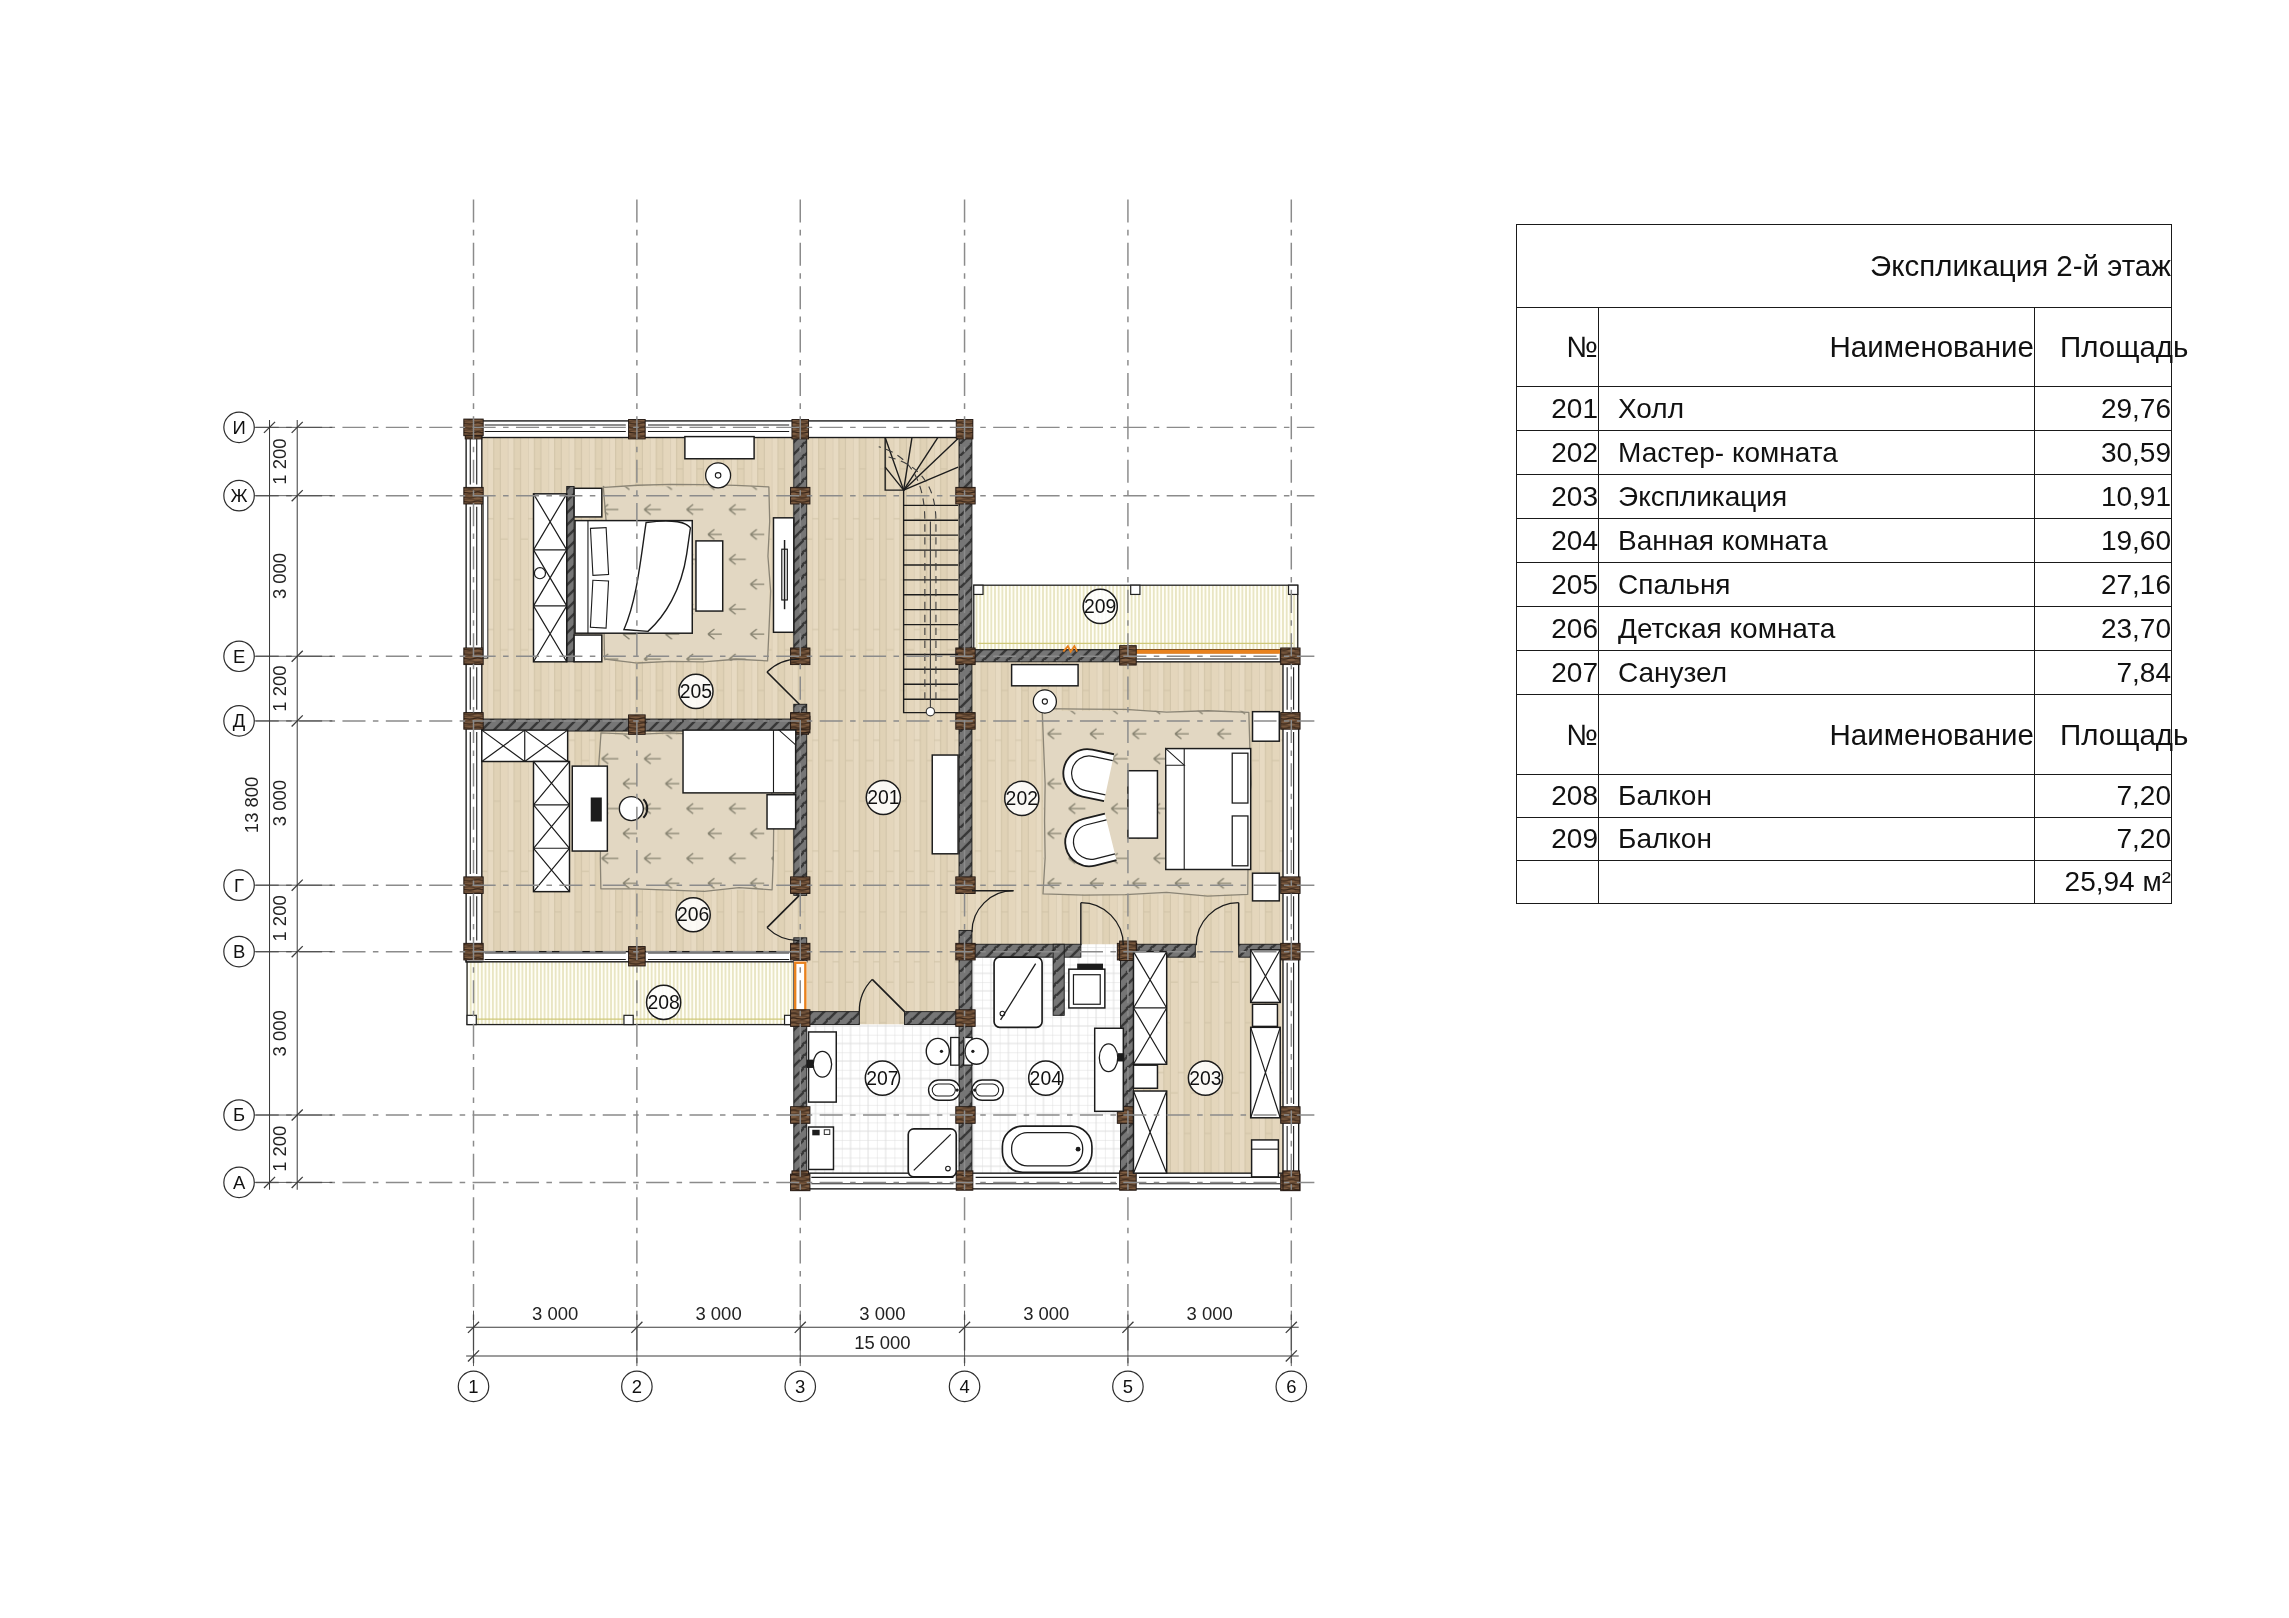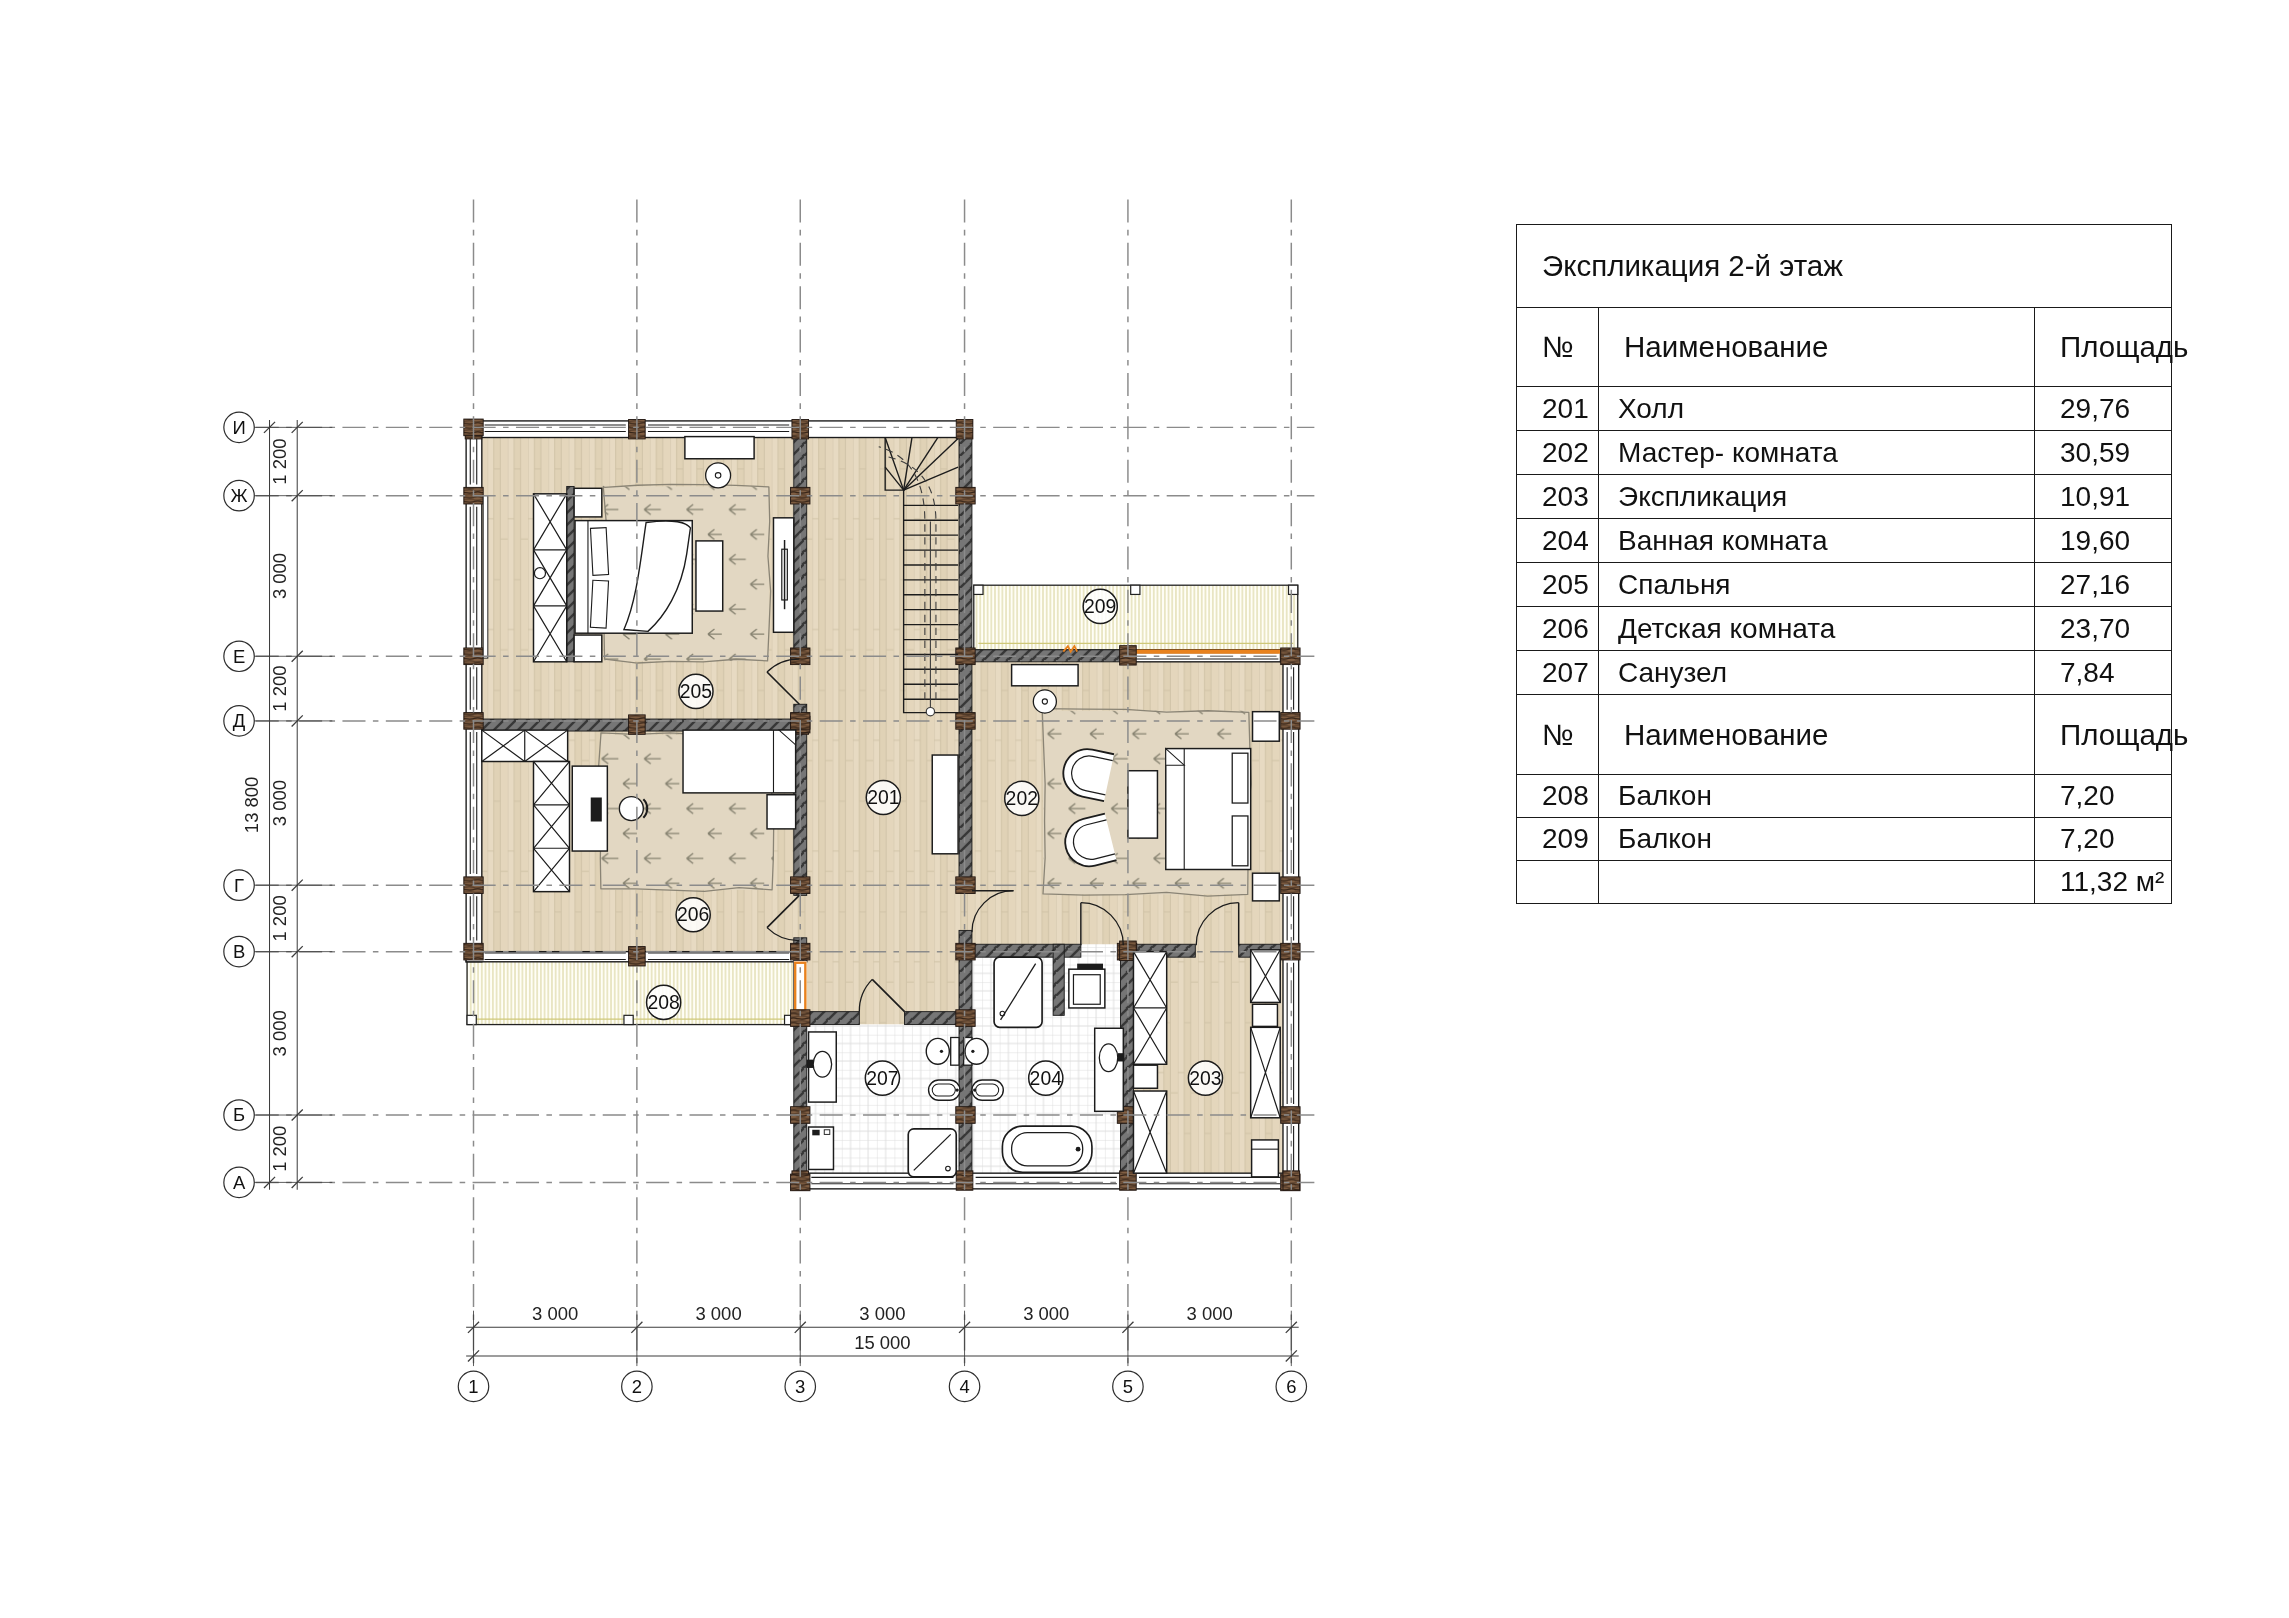--- a/index.html
+++ b/index.html
@@ -1,21 +1,21 @@
 <!DOCTYPE html>
 <html style="font-size:14.8px"><head><meta charset="utf-8">
 <style>
 html,body{margin:0;padding:0;background:#fff;width:2290px;height:1619px;overflow:hidden;}
 *{box-sizing:border-box;}
 body{font-family:"Liberation Sans", sans-serif;}
 #plan{position:absolute;left:0;top:0;}
 #tablewrap{position:absolute;left:1516px;top:224px;}
 table{border-collapse:collapse;table-layout:fixed;width:654px;}
 td{border:1.8px solid #1a1a1a;font-size:28px;color:#111;padding:0;}
-td.c{text-align:left;padding-left:25px;}
+td.c{text-align:right;padding-left:25px;}
 td.l{text-align:left;padding-left:19px;}
 td.t{font-size:29.5px;}
 td.h{font-size:29.5px;}
 col.n{width:82px;} col.nm{width:436px;} col.a{width:137px;}
 </style></head>
 <body>
 <div id="plan"><svg width="2290" height="1619" viewBox="0 0 2481 1754" xmlns="http://www.w3.org/2000/svg" font-family="Liberation Sans, sans-serif">
 <defs>
 <pattern id="wood" width="22" height="120" patternUnits="userSpaceOnUse">
   <rect width="22" height="120" fill="#e4d6bc"></rect>
@@ -539,17 +539,17 @@
           <td class="c">7,20</td>
         </tr>
 <tr style="height:43px">
           <td class="c">209</td>
           <td class="l">Балкон</td>
           <td class="c">7,20</td>
         </tr>
 <tr style="height:43px">
           <td></td>
           <td></td>
-          <td class="c">11,32 м²</td>
+          <td class="c">25,94 м²</td>
         </tr>
 </tbody>
     </table>
 </div>
 
 </body></html>

